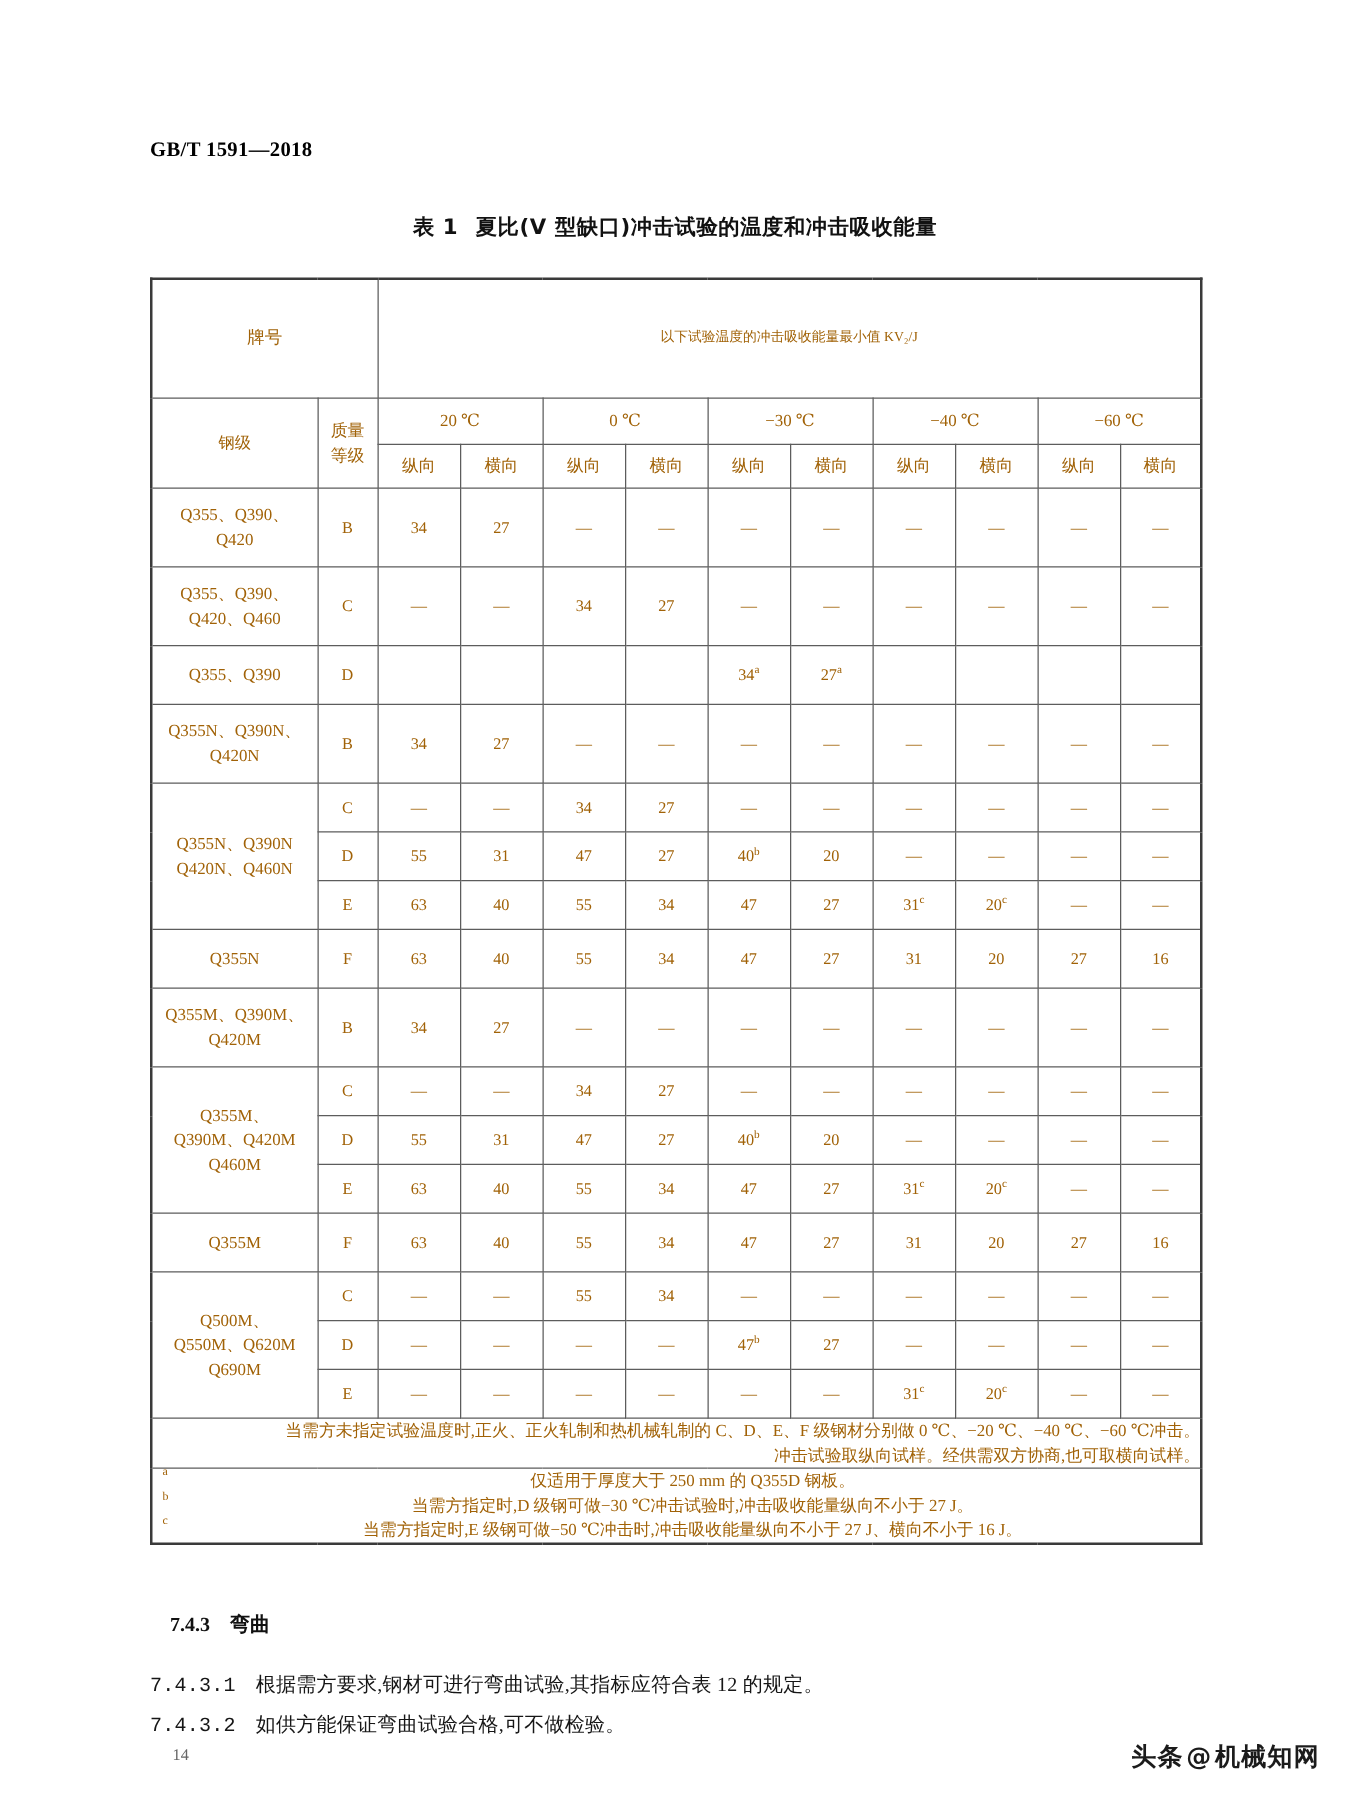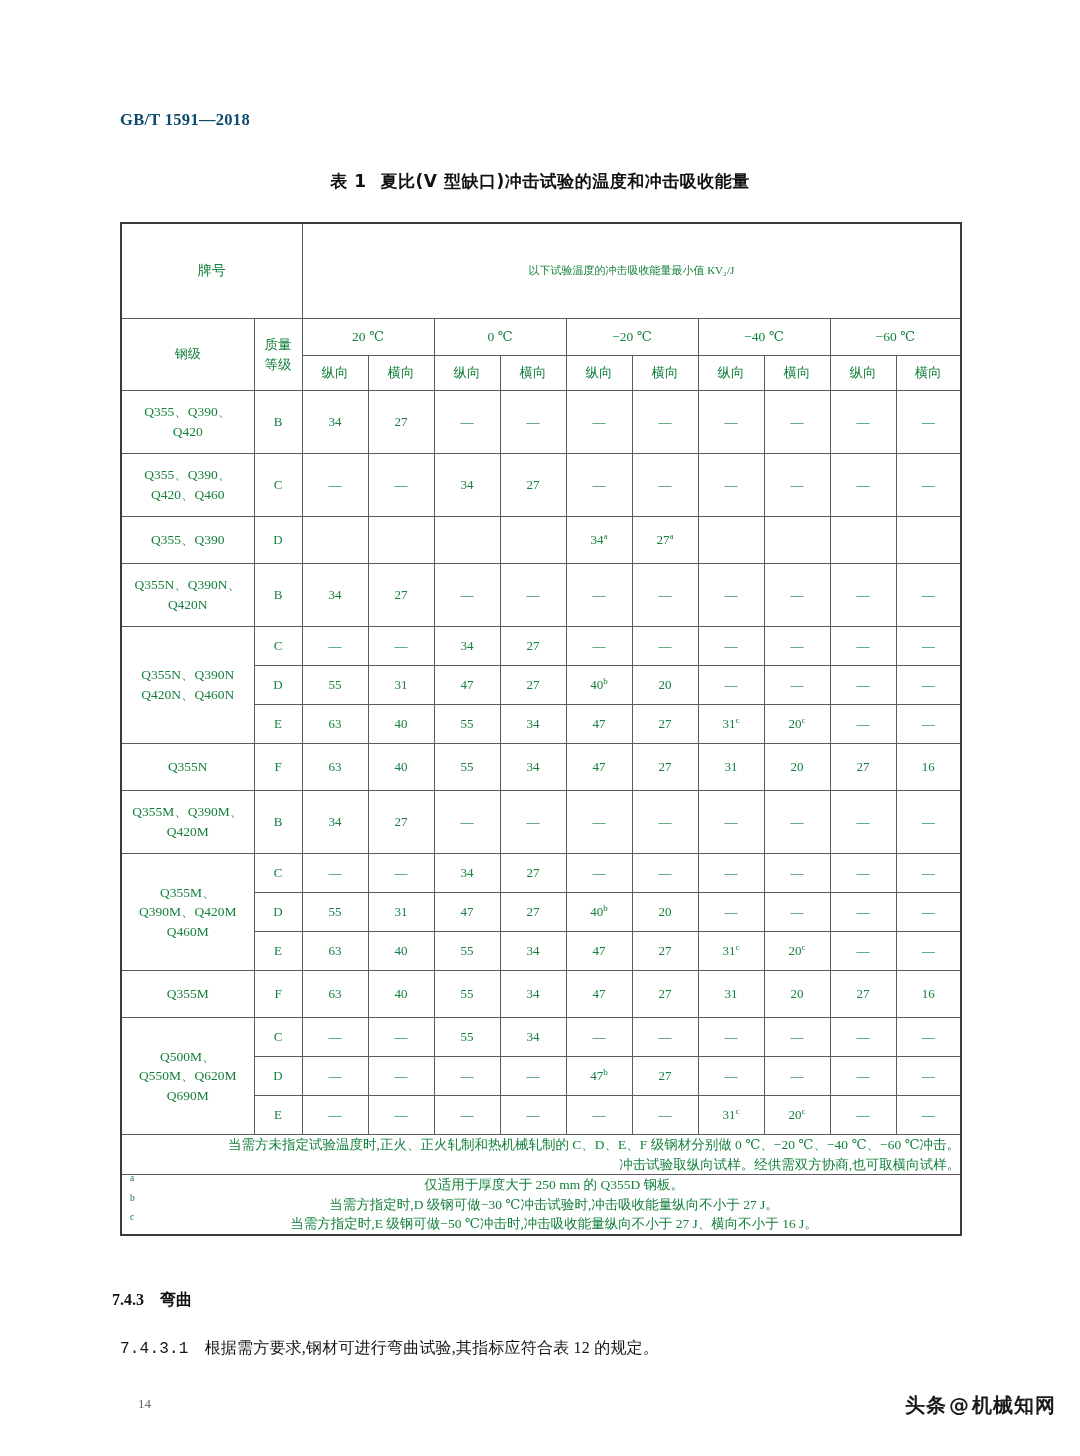--- a/index.html
+++ b/index.html
@@ -25,21 +25,21 @@
 
   
   .doc-header {
     position: absolute;
     left: 120px;
     top: 110px;
     font-family: "Liberation Serif", serif;
     font-weight: bold;
     font-size: 16.5px;
     letter-spacing: 0.3px;
-    color: #0c4a6e;
+    color: #000000;
   }
   .doc-header .std-num { font-weight: bold; }
 
   
   .table-caption {
     position: absolute;
     left: 0;
     top: 170px;
     width: 1080px;
     text-align: center;
@@ -57,21 +57,21 @@
     left: 120px;
     top: 222px;
     width: 840px;
   }
   table.main {
     border-collapse: collapse;
     width: 840px;
     table-layout: fixed;
     font-family: "Liberation Serif", "DejaVu Serif", serif;
     font-size: 13px;
-    color: #15803d;
+    color: #a16207;
   }
   table.main td, table.main th {
     border: 1px solid #5c5c5c;
     text-align: center;
     vertical-align: middle;
     font-weight: normal;
     padding: 0;
     line-height: 1.45;
   }
   .outer-top   { border-top-width: 2px !important; border-top-color:#3a3a3a !important;}
@@ -123,21 +123,21 @@
     position: absolute;
     left: 8px;
     top: -3px;
     font-size: 9.5px;
     vertical-align: super;
   }
 
   
   .sec-heading {
     position: absolute;
-    left: 112px;
+    left: 136px;
     top: 1290px;
     font-family: "DejaVu Sans", "Liberation Sans", sans-serif;
     font-weight: bold;
     font-size: 16px;
     color: #111;
     text-align: center;
   }
   .sec-heading .num { margin-right: 16px; font-family: "Liberation Serif", serif; }
 
   .para {
@@ -213,21 +213,21 @@
         </tr>
 
         <tr>
           <td class="hdr-grade outer-left" rowspan="2">钢级</td>
           <td class="hdr-qual" rowspan="2">
             <div>质量</div>
             <div>等级</div>
           </td>
           <td class="hdr-temp" colspan="2">20 ℃</td>
           <td class="hdr-temp" colspan="2">0 ℃</td>
-          <td class="hdr-temp" colspan="2">−20 ℃</td>
+          <td class="hdr-temp" colspan="2">−30 ℃</td>
           <td class="hdr-temp" colspan="2">−40 ℃</td>
           <td class="hdr-temp outer-right" colspan="2">−60 ℃</td>
         </tr>
 
         <tr>
           <td class="hdr-dir">纵向</td>
           <td class="hdr-dir">横向</td>
           <td class="hdr-dir">纵向</td>
           <td class="hdr-dir">横向</td>
           <td class="hdr-dir">纵向</td>
@@ -513,20 +513,23 @@
     </table>
   </div>
 
   <div class="sec-heading">
     <span class="num">7.4.3</span><span>弯曲</span>
   </div>
 
   <div class="para para-1">
     <span class="pnum">7.4.3.1</span><span>根据需方要求,钢材可进行弯曲试验,其指标应符合表 12 的规定。</span>
   </div>
+  <div class="para para-2">
+    <span class="pnum">7.4.3.2</span><span>如供方能保证弯曲试验合格,可不做检验。</span>
+  </div>
 
   <div class="page-number">14</div>
 
   <div class="watermark">
     <span>头条</span><span class="wm-at">@</span><span>机械知网</span>
   </div>
 
 </div>
 
 </body></html>

